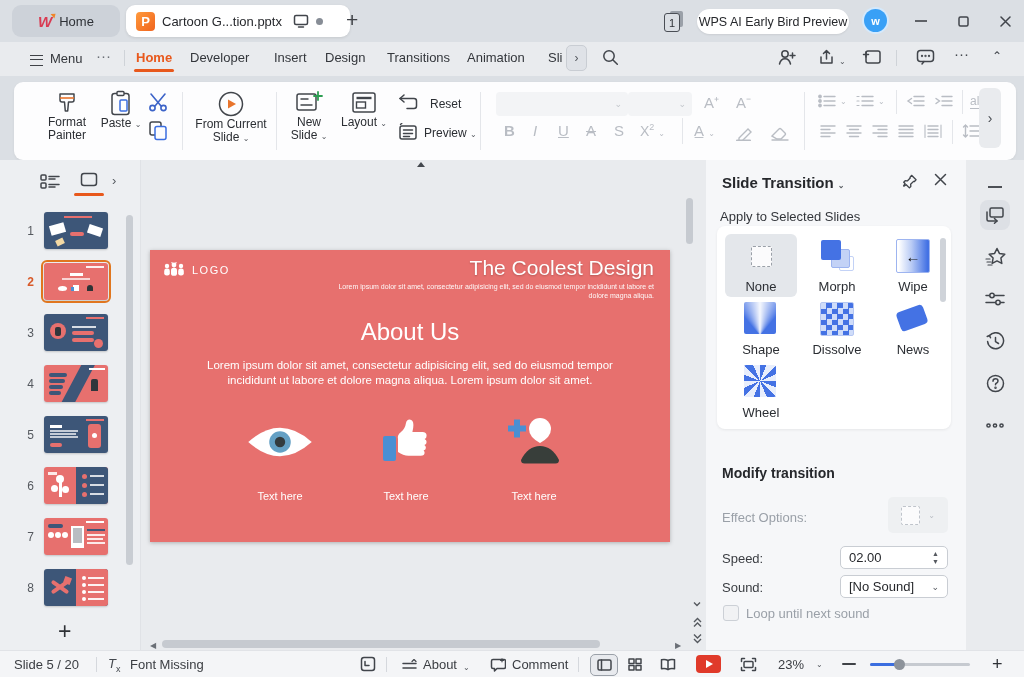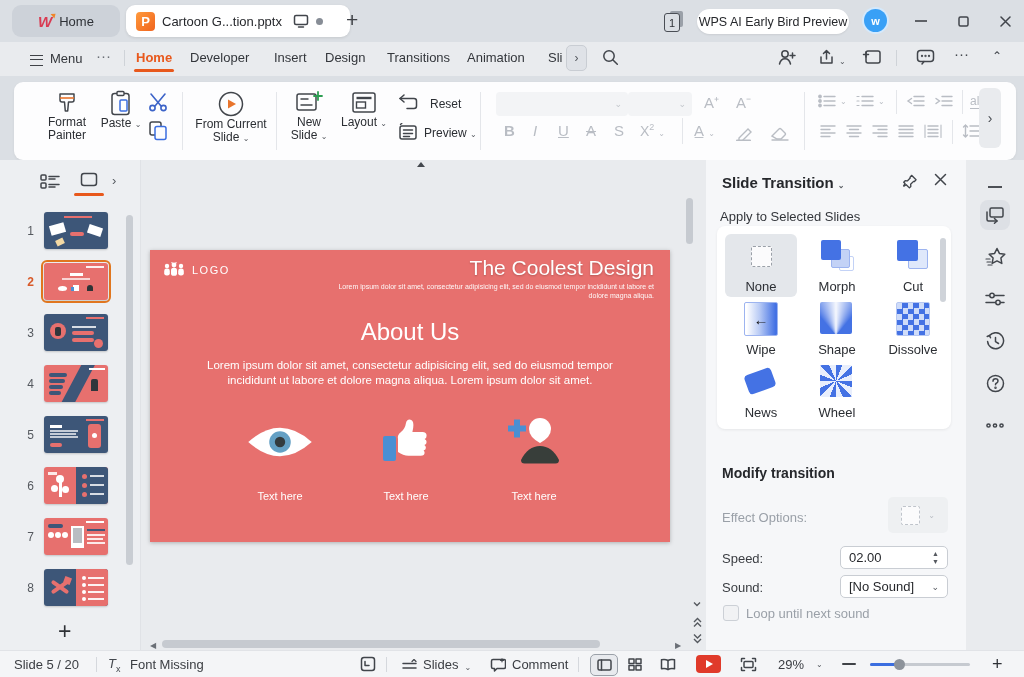--- a/index.html
+++ b/index.html
@@ -602,27 +602,20 @@
               </div>
             <span class="lab">None</span>
           </div>
           <div class="fx">
             <div class="fxi">
               <span class="sq" style="left:21px;top:19px;width:13px;height:13px;background:#fff;border:1.3px solid #c3d2f6"></span>
               <span class="sq lite" style="left:13px;top:12px;width:17px;height:17px;border:1.3px solid #9db4f0"></span>
               <span class="sq blue" style="left:3px;top:3px;width:20px;height:20px"></span>
             </div>
             <span class="lab">Morph</span>
-          </div>
-          <div class="fx">
-            <div class="fxi">
-              <span class="sq" style="left:14px;top:12px;width:18px;height:18px;background:#dfe8fb;border:1.3px solid #9db4f0"></span>
-              <span class="sq blue" style="left:3px;top:3px;width:21px;height:21px"></span>
-            </div>
-            <span class="lab">Cut</span>
           </div>
           <div class="fx">
             <div class="fxi">
               <span class="sq" style="left:2px;top:2px;width:32px;height:32px;background:linear-gradient(90deg,#fff 5%,#b9cbf5 45%,#4472e4 95%);border:1px solid #9db4f0;display:flex;align-items:center;justify-content:center;color:#111;font-weight:bold;font-size:15px">←</span>
             </div>
             <span class="lab">Wipe</span>
           </div>
           <div class="fx">
             <div class="fxi">
               <span class="sq" style="left:2px;top:2px;width:32px;height:32px;background:conic-gradient(from 320deg at 50% 105%,rgba(255,255,255,0) 0deg,rgba(255,255,255,.95) 40deg,rgba(255,255,255,0) 80deg),#4472e4"></span>
@@ -734,21 +727,21 @@
           <rect x="1.5" y="1.5" width="13" height="13" rx="2.5"></rect>
           <path d="M5 5.5v4h4"></path>
         </svg>
     </span>
     <span class="sdvd" style="left:386px"></span>
     <span class="abs row" style="left:402px;top:6px;gap:6px">
       <svg width="15" height="13" viewBox="0 0 15 13" class="gicon">
           <path d="M1 4.5h13M1 9h13"></path>
           <path d="M10 2.5l2-2 2 2" stroke-width="1.2"></path>
         </svg>
-      <span>Slides</span>
+      <span>About</span>
       <span class="rcaret">⌄</span>
     </span>
     <span class="abs row" style="left:490px;top:6px;gap:6px">
       <svg width="16" height="14" viewBox="0 0 16 14" class="gicon">
           <path d="M2 1.5h11q1.5 0 1.5 1.5v6q0 1.5-1.5 1.5H6l-2.5 2.5V10.5H2q-1.5 0-1.5-1.5v-6Q.5 1.5 2 1.5z" transform="translate(1,0)"></path>
           <path d="M12 .8v3M10.5 2.3h3" stroke-width="1.2"></path>
         </svg>
       <span>Comment</span>
     </span>
     <span class="sdvd" style="left:578px"></span>
@@ -774,21 +767,21 @@
     </span>
     <span class="playbtn">
         <i></i>
       </span>
     <span class="abs" style="left:740px;top:6px">
       <svg width="17" height="15" viewBox="0 0 17 15" class="gicon">
           <path d="M4.5 1.5H2q-.5 0-.5.5v2.5M12.5 1.5H15q.5 0 .5.5v2.5M4.5 13.5H2q-.5 0-.5-.5v-2.5M12.5 13.5H15q.5 0 .5-.5v-2.5"></path>
           <rect x="4" y="4.5" width="9" height="6" rx="1"></rect>
         </svg>
     </span>
-    <span class="abs" style="left:778px;top:6px">29%</span>
+    <span class="abs" style="left:778px;top:6px">23%</span>
     <span class="abs rcaret" style="left:816px;top:9px">⌄</span>
     <span class="abs" style="left:842px;top:12px;width:14px;height:2.4px;background:#3f4247;border-radius:1px"></span>
     <span id="zoom-track">
       <span id="zoom-fill"></span>
       <span id="zoom-knob"></span>
     </span>
     <span class="abs" style="left:992px;top:3px;font-size:18px;font-weight:300;color:#2e3136">+</span>
   </div>
 
 </div>

